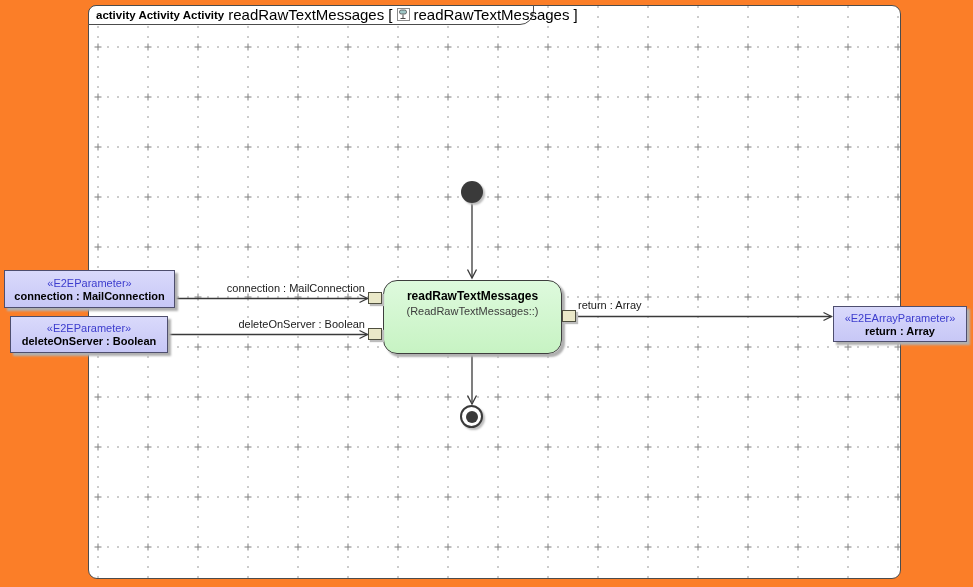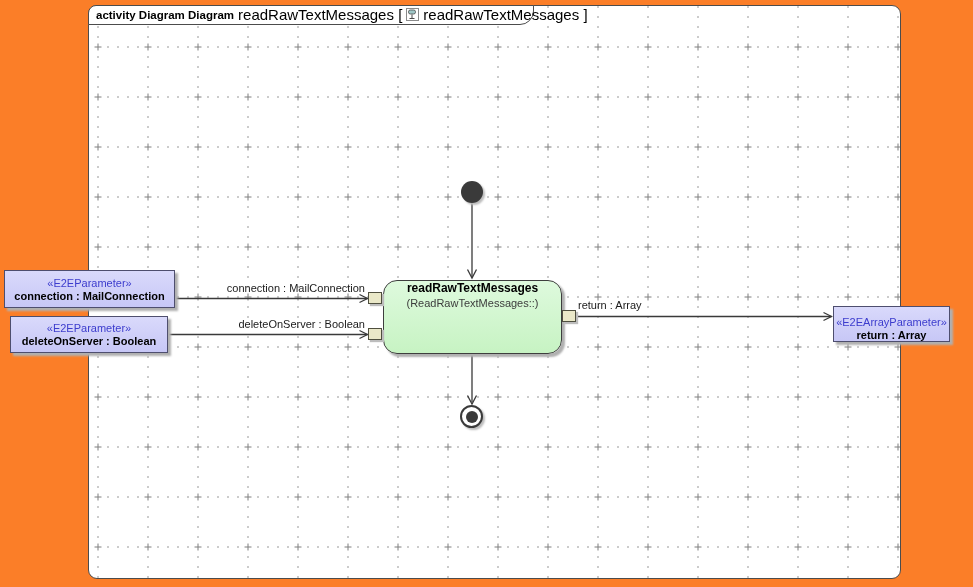--- a/index.html
+++ b/index.html
@@ -40,21 +40,21 @@
     box-sizing:border-box;display:flex;align-items:center;justify-content:center;
     box-shadow:2px 2px 2px #bdbdbd;
   }
   .final-node .dot{width:12px;height:12px;background:#3a3a3a;border-radius:50%;}
   .activity-node{
     position:absolute;left:383px;top:280px;width:179px;height:74px;
     background:linear-gradient(#defadd,#c7f3c3);
     border:1.5px solid #3e3e3e;border-radius:14px;
     box-sizing:border-box;box-shadow:3px 3px 2px #b0b0b0;
     display:flex;flex-direction:column;align-items:center;justify-content:flex-start;
-    gap:2px;
+    padding-top:8px;gap:2px;
   }
   .activity-node .a-name{font-size:12px;font-weight:bold;color:#000;}
   .activity-node .a-qual{font-size:11px;color:#3c3c3c;text-align:right;}
   .pin{
     position:absolute;width:14px;height:12px;box-sizing:border-box;
     background:#eae8c8;border:1px solid #4f4f3f;
     box-shadow:2px 2px 1px #bdbdbd;
   }
   .pin-connection{left:368px;top:292px;}
   .pin-delete{left:368px;top:328px;}
@@ -64,21 +64,21 @@
     position:absolute;box-sizing:border-box;
     background:linear-gradient(#d9d9fb,#c7c7f6);
     border:1px solid #4e4e6e;box-shadow:3px 3px 2px #b0b0b0;
     display:flex;flex-direction:column;align-items:center;justify-content:center;
     gap:1px;white-space:nowrap;
   }
   .param-box .stereo{font-size:11px;color:#3c3ccd;}
   .param-box .p-name{font-size:11px;font-weight:bold;color:#000;}
   .box-connection{left:4px;top:270px;width:171px;height:38px;}
   .box-delete{left:10px;top:316px;width:158px;height:37px;}
-  .box-return{left:833px;top:306px;width:117px;height:36px;justify-content:flex-end;}
+  .box-return{left:833px;top:306px;width:134px;height:36px;}
   
   .edge-label{
     position:absolute;font-size:11px;color:#1a1a1a;white-space:nowrap;
   }
   .lbl-connection{left:175px;top:282px;width:190px;text-align:right;}
   .lbl-delete{left:175px;top:318px;width:190px;text-align:right;}
   .lbl-return{left:578px;top:299px;text-align:left;}
 </style>
 </head>
 <body>
@@ -98,21 +98,21 @@
           <circle cx="25" cy="35" r="0.8" fill="#8a8a8a"></circle>
           <circle cx="25" cy="45" r="0.8" fill="#8a8a8a"></circle>
           <path d="M21.5 25H28.5M25 21.5V28.5" stroke="#7e7e7e" stroke-width="1" fill="none"></path>
         </pattern>
       </defs>
       <rect x="0" y="0" width="100%" height="100%" fill="url(#grid)"></rect>
     </svg>
   </div>
 
   <div class="tab">
-    <span class="t-bold">activity Diagram Diagram</span>
+    <span class="t-bold">activity Activity Activity</span>
     <span class="t-reg">readRawTextMessages [</span>
     <svg class="tab-icon" width="13" height="13" xmlns="http://www.w3.org/2000/svg">
       <rect x="0.5" y="0.5" width="12" height="12" fill="#ffffff" stroke="#8a8a8a"></rect>
       <rect x="2.5" y="2" width="7" height="4" rx="1.8" fill="#9fc7c7" stroke="#4a4a4a" stroke-width="0.8"></rect>
       <path d="M6 6.5V10M3.5 10.5H8.5" stroke="#4a4a4a" stroke-width="1" fill="none"></path>
     </svg>
     <span class="t-reg">readRawTextMessages ]</span>
   </div>
 
   <svg class="edges" xmlns="http://www.w3.org/2000/svg">

